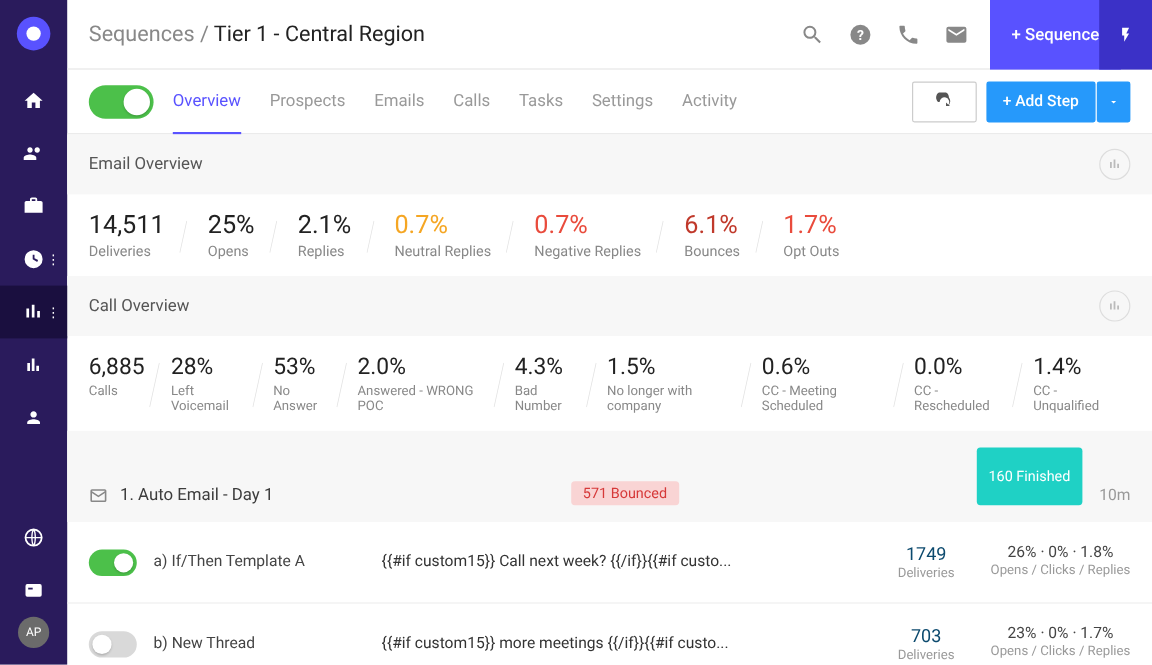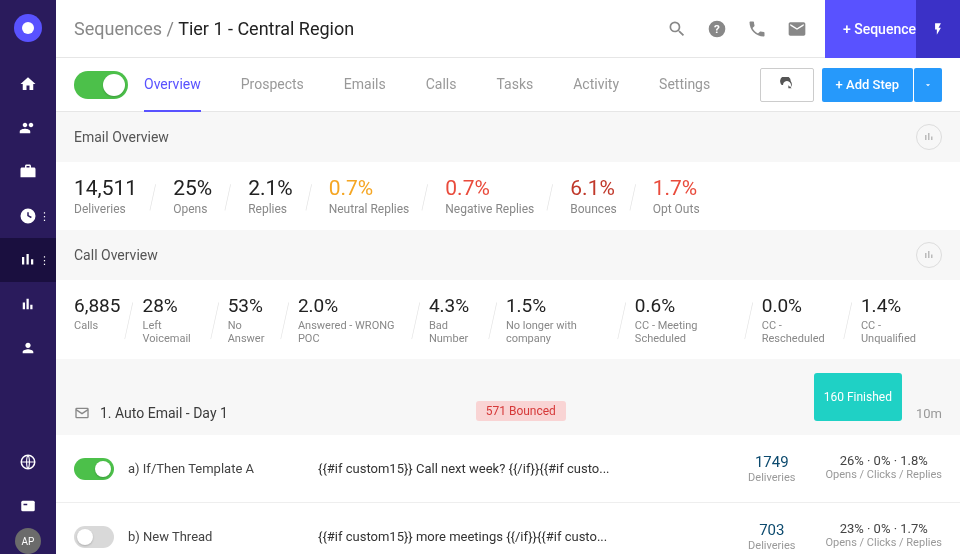--- a/index.html
+++ b/index.html
@@ -4,36 +4,36 @@
 <style>
 *{margin:0;padding:0;box-sizing:border-box;font-family:-apple-system,BlinkMacSystemFont,"Segoe UI",Roboto,sans-serif}
 body{background:#fff;width:960px;height:554px;overflow:hidden;display:flex;color:#3c3c3c}
 .sidebar{width:56px;background:#2a1b5c;display:flex;flex-direction:column;align-items:center;padding-top:14px;flex-shrink:0}
 .logo{width:28px;height:28px;background:#5952ff;border-radius:50%;margin-bottom:20px;display:flex;align-items:center;justify-content:center}
 .logo::after{content:"";width:12px;height:12px;background:#fff;border-radius:50%}
 .nav-item{width:56px;height:44px;display:flex;align-items:center;justify-content:center;color:#fff;cursor:pointer;position:relative}
 .nav-item.active{background:#1a0f3f}
 .nav-item .dots{position:absolute;right:6px;font-size:11px}
 .nav-spacer{flex:1}
-.avatar{width:26px;height:26px;border-radius:50%;background:#6b6b6b;color:#fff;display:flex;align-items:center;justify-content:center;font-size:10px;}
+.avatar{width:26px;height:26px;border-radius:50%;background:#6b6b6b;color:#fff;display:flex;align-items:center;justify-content:center;font-size:10px;margin-bottom:14px}
 .main{flex:1;display:flex;flex-direction:column;min-width:0}
 .header{height:58px;display:flex;align-items:center;padding:0 18px;border-bottom:1px solid #e6e6e6}
 .breadcrumb{flex:1;font-size:18px}
 .breadcrumb .bc1{color:#888}
 .breadcrumb .bc2{color:#222;font-weight:400}
 .h-icons{display:flex;gap:20px;align-items:center;color:#888}
 .h-icons svg{cursor:pointer}
 .seq-btn{background:#5952ff;color:#fff;height:58px;padding:0 18px;display:flex;align-items:center;font-size:14px;font-weight:500;cursor:pointer;margin-left:18px;margin-right:-18px}
 .bolt-btn{background:#3b31c7;color:#fff;width:44px;height:58px;display:flex;align-items:center;justify-content:center;margin-right:-18px}
 .tabbar{height:58px;display:flex;align-items:center;border-bottom:1px solid #e6e6e6;padding:0 18px}
 .toggle{width:54px;height:28px;background:#4cc04a;border-radius:14px;position:relative;margin-right:16px}
 .toggle::after{content:"";position:absolute;width:22px;height:22px;background:#fff;border-radius:50%;top:3px;right:3px;box-shadow:0 1px 2px rgba(0,0,0,.2)}
 .toggle.off{background:#d9d9d9}
 .toggle.off::after{right:auto;left:3px}
-.tabs{display:flex;gap:40px;flex:1}
+.tabs{display:flex;gap:24px;flex:1}
 .tab{font-size:14px;color:#999;cursor:pointer;padding:18px 0}
 .tab.active{color:#5952ff;border-bottom:2px solid #5952ff;margin-bottom:-1px}
 .refresh-btn{width:54px;height:34px;border:1px solid #ccc;border-radius:2px;display:flex;align-items:center;justify-content:center;margin-right:8px;cursor:pointer;color:#555}
 .addstep-btn{background:#2699fb;color:#fff;height:34px;padding:0 14px;border-radius:2px;display:flex;align-items:center;font-size:13px;font-weight:500;cursor:pointer}
 .addstep-dd{background:#2699fb;color:#fff;width:28px;height:34px;display:flex;align-items:center;justify-content:center;margin-left:1px;border-radius:2px;cursor:pointer}
 .section-head{background:#f7f7f7;padding:12px 18px;display:flex;align-items:center;color:#555;font-size:14px}
 .chart-badge{margin-left:auto;width:26px;height:26px;border:1px solid #ddd;border-radius:50%;display:flex;align-items:center;justify-content:center;color:#bbb;cursor:pointer}
 .stats{display:flex;padding:14px 18px}
 .stat{text-align:left;position:relative;padding:0 18px}
 .stat:first-child{padding-left:0}
@@ -150,22 +150,22 @@
   </div>
 
   <div class="tabbar">
     <div class="toggle"></div>
     <div class="tabs">
       <div class="tab active">Overview</div>
       <div class="tab">Prospects</div>
       <div class="tab">Emails</div>
       <div class="tab">Calls</div>
       <div class="tab">Tasks</div>
+      <div class="tab">Settings</div>
       <div class="tab">Activity</div>
-      <div class="tab">Settings</div>
     </div>
     <div class="refresh-btn">
         <svg width="16" height="16" viewBox="0 0 24 24" fill="#555">
           <path d="M17.65 6.35A8 8 0 104 12h2a6 6 0 1111 3.5l-3-3V17h5l-1.35-1.35A8 8 0 0017.65 6.35z"></path>
         </svg>
       </div>
     <div class="addstep-btn">+ Add Step</div>
     <div class="addstep-dd">
         <svg width="10" height="10" viewBox="0 0 24 24" fill="#fff">
           <path d="M7 10l5 5 5-5z"></path>

